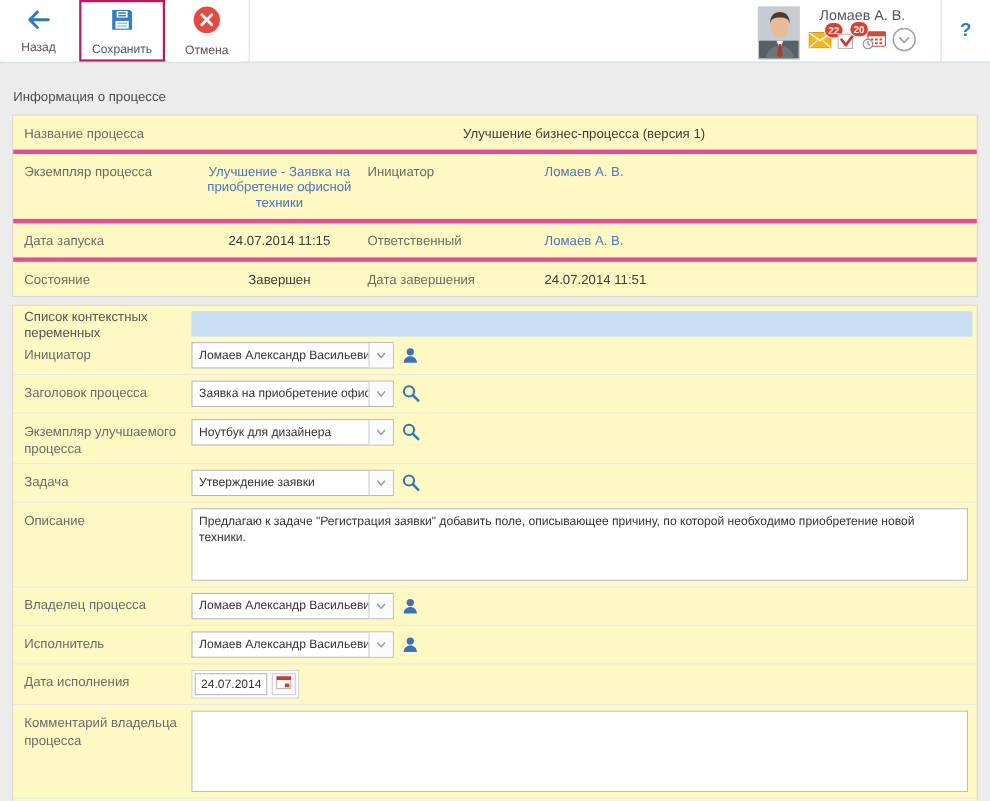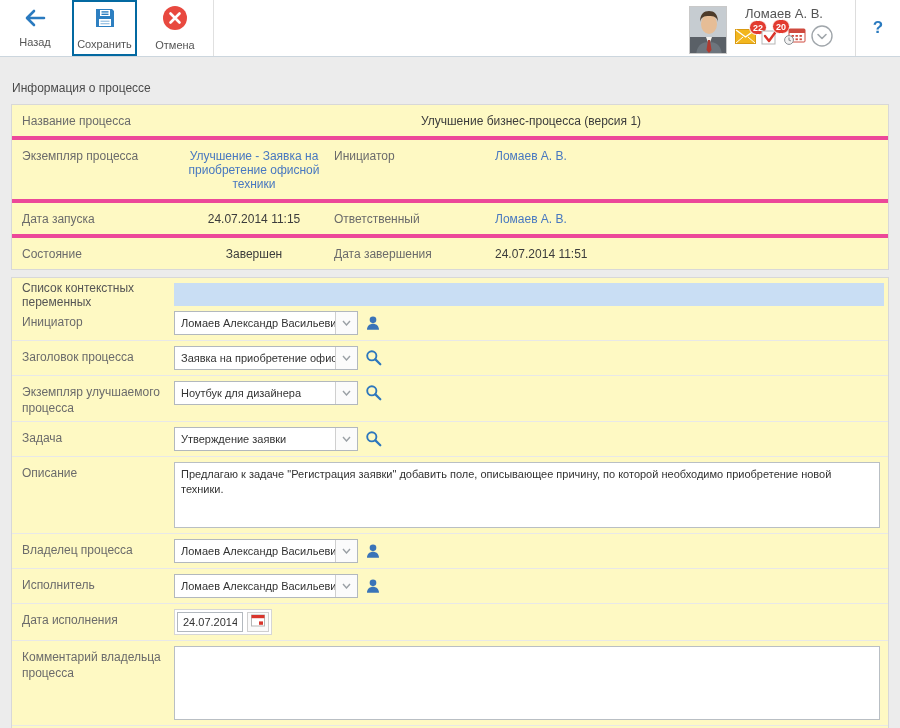--- a/index.html
+++ b/index.html
@@ -7,21 +7,21 @@
   body {
     font-family:"Liberation Sans","DejaVu Sans",sans-serif;
     background:#ececec; color:#3c3c3c; font-size:12px;
   }
   
   .toolbar { height:57px; background:#fff; border-bottom:1px solid #ccd6de;
     display:flex; align-items:stretch; }
   .tbtn { width:62px; display:flex; flex-direction:column; align-items:center;
     justify-content:center; gap:6px; font-size:11px; color:#555; cursor:pointer; background:#fff; border:none; }
   .tbtn.back { margin-left:4px; }
-  .tbtn.save { width:65px; border:2px solid #0369a1; margin:0 6px; }
+  .tbtn.save { width:78px; border:2px solid #be185d; margin:0 6px; }
   .tbtn.cancel { width:64px; }
   .tb-divider { width:1px; background:#e0e0e0; margin-left:6px; }
   .tb-right { margin-left:auto; display:flex; align-items:center; }
   .avatar { width:38px; height:48px; margin-top:4px; border:1px solid #c9c9c9; cursor:pointer; overflow:hidden; background:#cdd3d8; }
   .user-block { display:flex; flex-direction:column; align-items:center; margin:0 10px 0 8px; }
   .user-name { font-size:13px; color:#555; margin-bottom:4px; }
   .notif-row { display:flex; align-items:center; gap:5px; }
   .notif { position:relative; cursor:pointer; display:inline-flex; }
   .badge { position:absolute; top:-9px; right:-11px; background:#e23b30; color:#fff;
     font-size:9px; font-weight:bold; min-width:17px; height:15px; line-height:14px;

